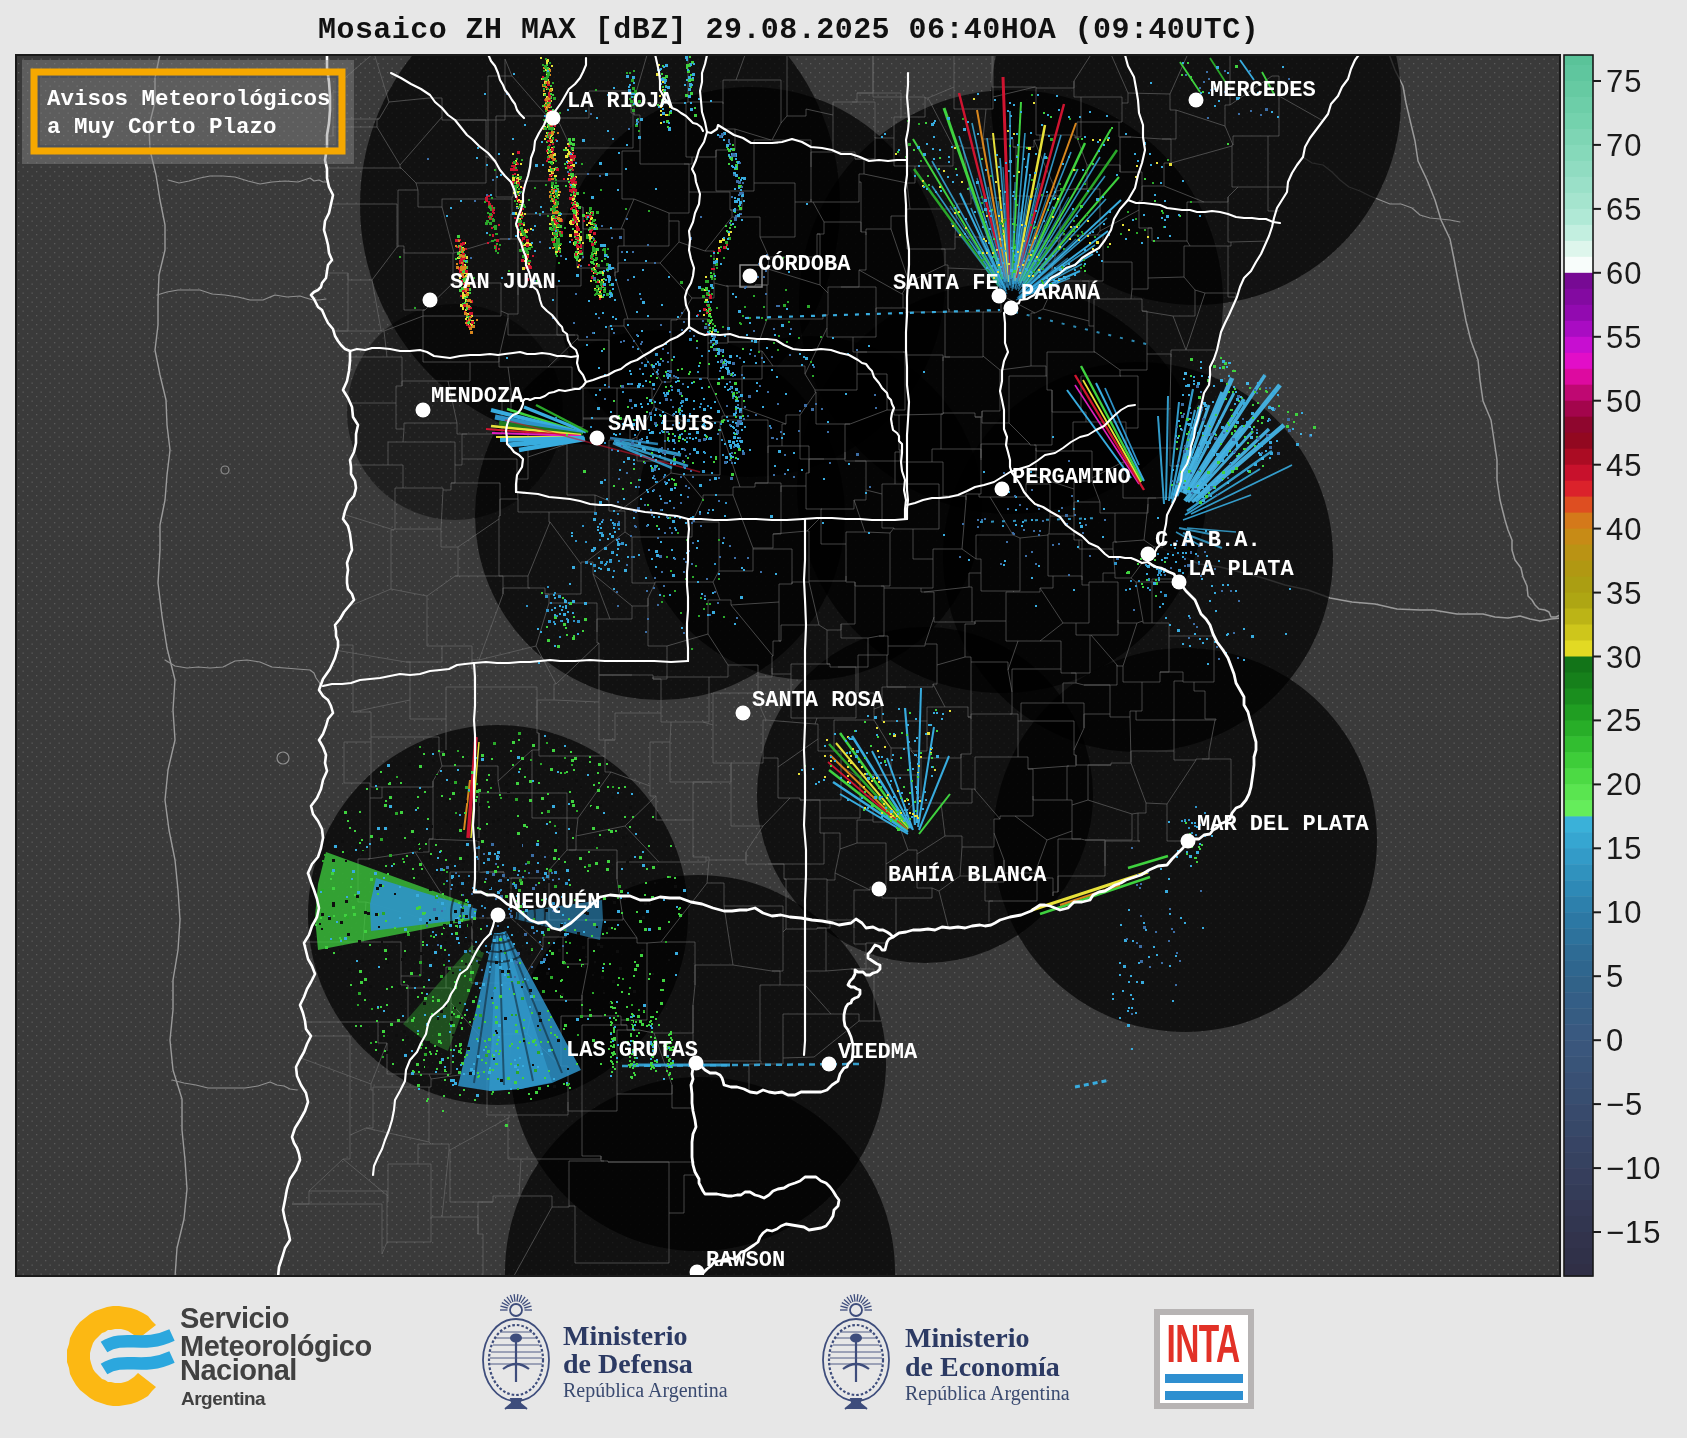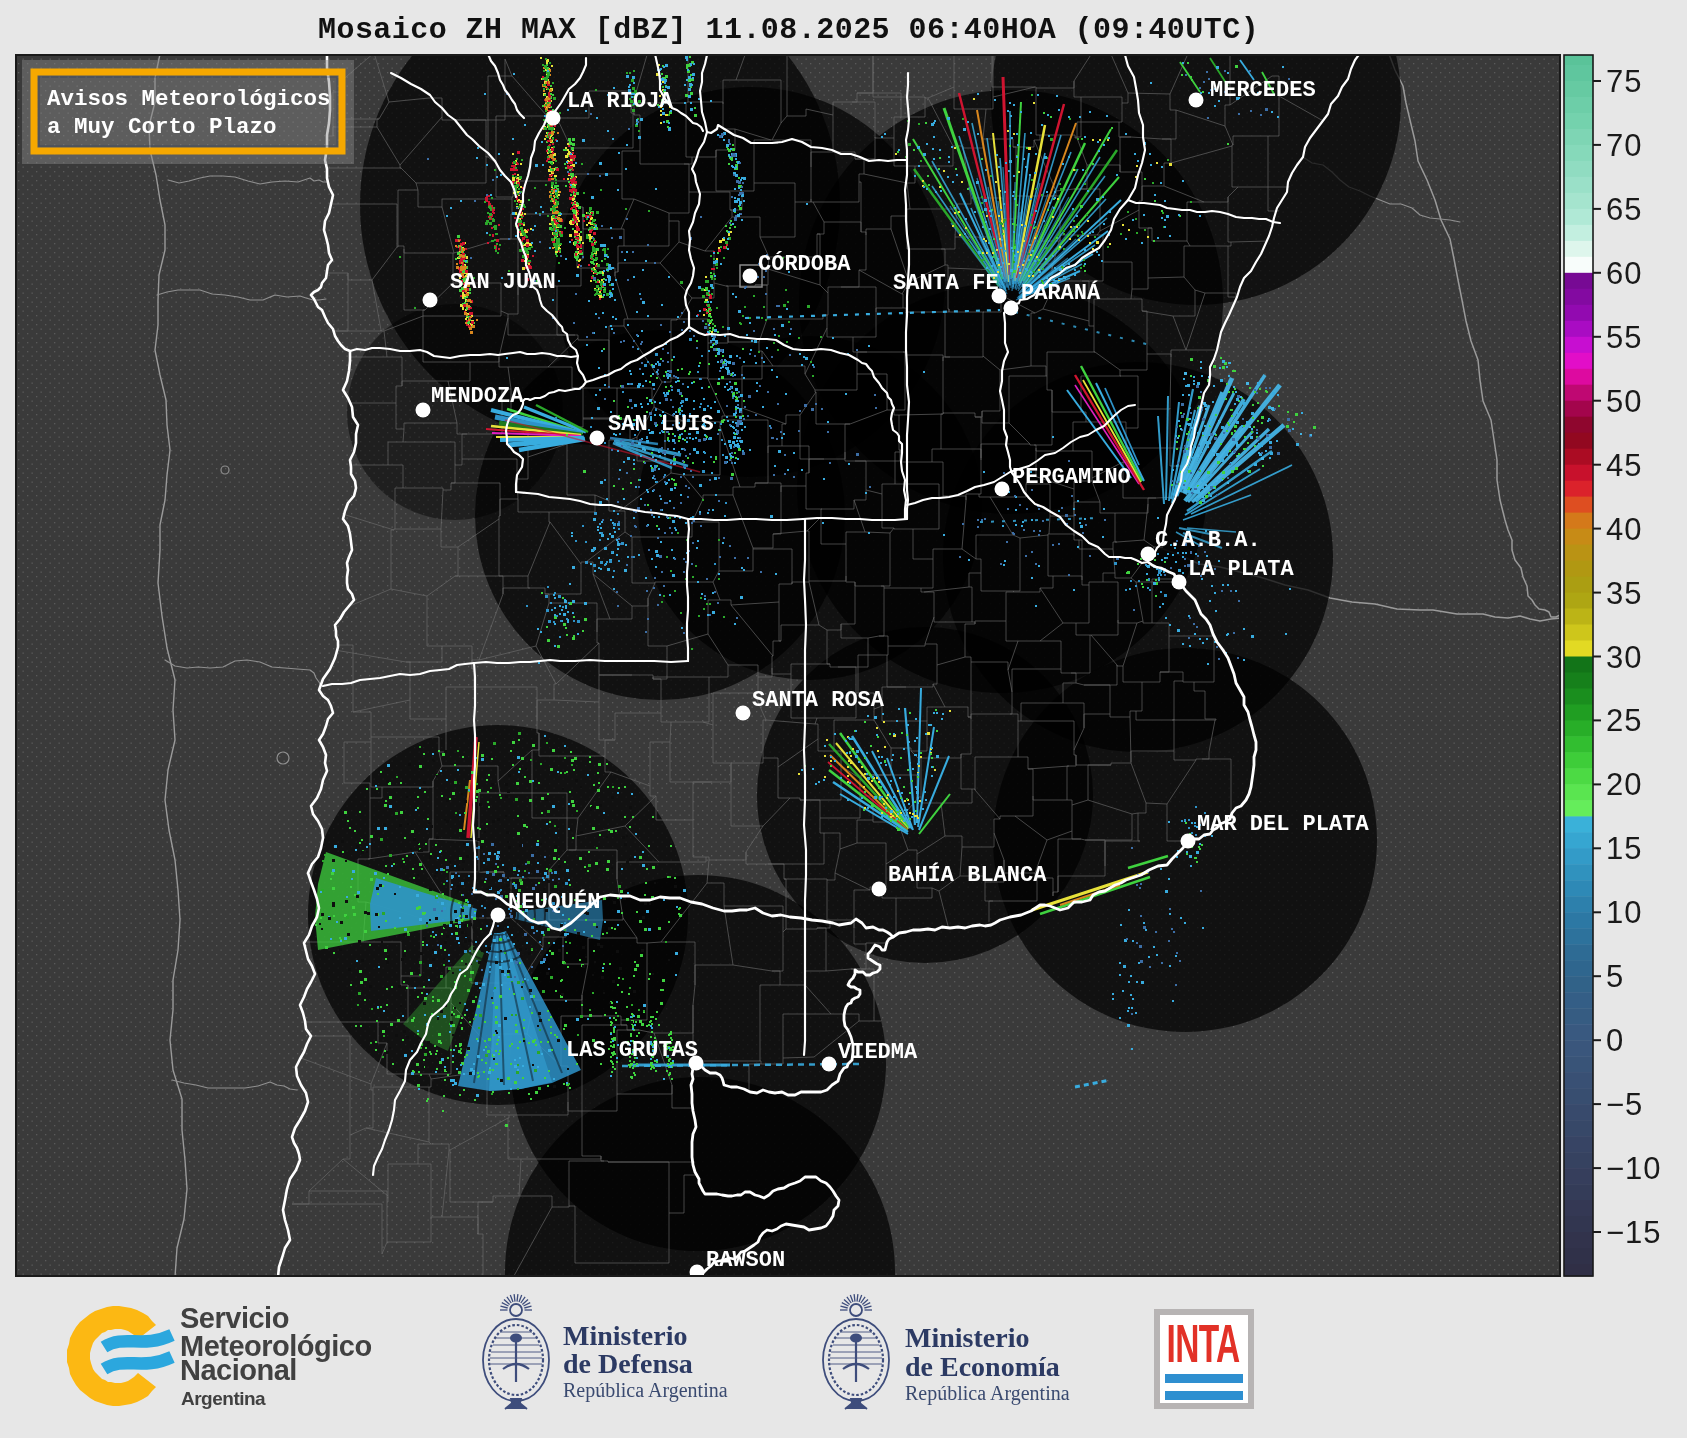--- a/index.html
+++ b/index.html
@@ -1,21 +1,21 @@
 <!DOCTYPE html>
 <html><head><meta charset="utf-8">
 <style>
 html,body{margin:0;padding:0;width:1687px;height:1438px;background:#e7e7e7;overflow:hidden}
 svg,#title{transform:translateZ(0)}
 #title{position:absolute;left:318px;top:13px;font-family:"Liberation Mono",monospace;font-size:30px;font-weight:bold;color:#111;white-space:pre;letter-spacing:0.45px}
 .clbl{font-family:"Liberation Mono",monospace;font-size:22px;font-weight:bold;fill:#fff}
 .avtxt{font-family:"Liberation Mono",monospace;font-size:22.5px;font-weight:bold;fill:#fff}
 </style></head>
 <body>
-<div id="title">Mosaico ZH MAX [dBZ] 11.08.2025 06:40HOA (09:40UTC)</div>
+<div id="title">Mosaico ZH MAX [dBZ] 29.08.2025 06:40HOA (09:40UTC)</div>
 <svg style="position:absolute;left:15px;top:54px" width="1546" height="1223" viewBox="15 54 1546 1223">
 <defs>
 <pattern id="dots" width="9" height="9" patternUnits="userSpaceOnUse">
 <rect x="0" y="0" width="1.3" height="1.3" fill="#fff" opacity="0.16"></rect>
 <rect x="4.5" y="4.5" width="1.3" height="1.3" fill="#fff" opacity="0.16"></rect>
 </pattern>
 <clipPath id="argclip">
         <path d="M327,54 330,110 325,160 333,195 324,230 332,260 322,283 311,295 322,310 335,336 350,351 343,390 358,425 350,460 356,488 343,519 352,550 347,577 354,600 335,625 338,647 319,690 333,713 319,740 327,771 311,806 323,838 308,873 319,908 304,943 315,974 300,1005 311,1036 296,1067 308,1102 292,1137 300,1160 285,1200 290,1240 278,1277 690,1277 697,1272 707,1269 724,1260 741,1252 754,1245 767,1230 786,1224 809,1230 830,1221 839,1200 826,1183 805,1177 784,1188 764,1198 745,1192 728,1196 705,1194 699,1179 692,1149 695,1120 691,1085 696,1063 716,1073 724,1085 750,1092 775,1093 801,1092 827,1090 844,1068 852,1060 869,1043 878,1026 887,1013 893,990 880,968 885,950 893,937 920,930 980,925 1040,905 1090,900 1132,878 1160,858 1188,841 1210,834 1241,806 1248,790 1256,750 1245,705 1219,660 1210,625 1179,582 1148,562 1163,548 1171,507 1182,472 1194,437 1202,402 1210,367 1221,332 1237,297 1256,262 1272,227 1287,192 1303,157 1322,122 1342,87 1361,52 1125,55Z"></path>
       </clipPath>
 </defs>

